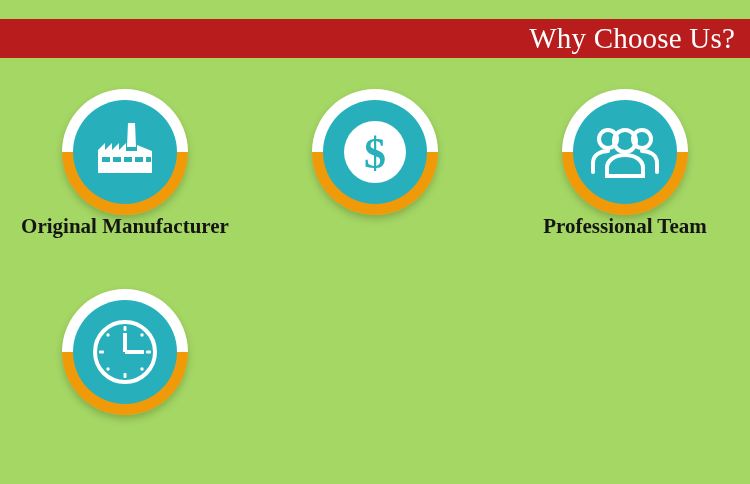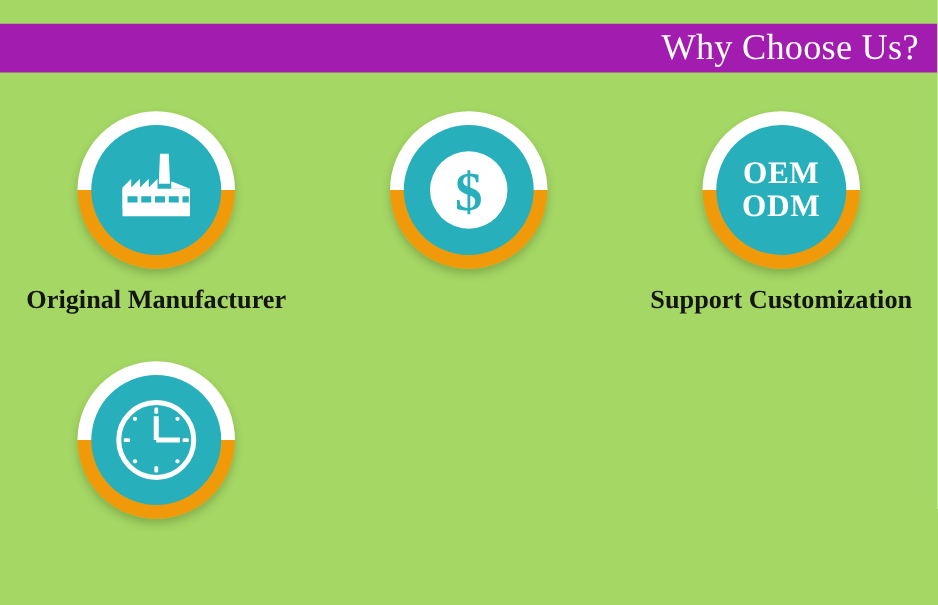--- a/index.html
+++ b/index.html
@@ -20,21 +20,21 @@
     overflow: hidden;
   }
 
   
   #header-bar {
     position: absolute;
     left: 0;
     top: 19px;
     width: 750px;
     height: 39px;
-    background: #a21caf;
+    background: #b91c1c;
     display: flex;
     align-items: center;
     justify-content: flex-end;
   }
   #header-title {
     color: #ffffff;
     font-family: "Liberation Serif", serif;
     font-size: 29px;
     font-weight: 400;
     letter-spacing: 0.2px;
@@ -100,21 +100,20 @@
     line-height: 1.08;
     text-align: center;
     letter-spacing: 0.5px;
   }
   .oem-text .line2 {
     display: block;
   }
 
   
   .feature-label {
-    margin-top: 13px;
     color: #151515;
     font-family: "Liberation Serif", serif;
     font-size: 21px;
     font-weight: 700;
     line-height: 1.1;
     text-align: center;
     white-space: nowrap;
   }
 </style>
 </head>
@@ -165,32 +164,43 @@
           <span>
             <svg width="66" height="66" viewBox="0 0 66 66" aria-hidden="true">
               <circle cx="33" cy="33" r="31" fill="#ffffff"></circle>
               <text x="33" y="49" text-anchor="middle" font-family="Liberation Serif, serif" font-size="44" font-weight="700" fill="#27b0bb">$</text>
             </svg>
           </span>
         </div>
       </div>
     </div>
 
-    <div class="feature">
-      <div class="badge">
-        <div class="badge-inner">
-          <div class="oem-text">
-            <span class="line1">OEM</span>
-            <span class="line2">ODM</span>
-          </div>
-        </div>
-      </div>
-      <div class="feature-label">Support Customization</div>
-    </div>
-
+
+    <div class="feature">
+      <div class="badge">
+        <div class="badge-inner">
+          <span>
+            <svg width="72" height="58" viewBox="0 0 72 58" aria-hidden="true">
+              <g fill="none" stroke="#ffffff" stroke-width="4" stroke-linecap="round">
+
+                <circle cx="19" cy="16" r="9"></circle>
+                <path d="M4 49 L4 40 C4 32 11 28 19 28"></path>
+
+                <circle cx="53" cy="16" r="9"></circle>
+                <path d="M68 49 L68 40 C68 32 61 28 53 28"></path>
+
+                <circle cx="36" cy="18" r="11"></circle>
+                <path d="M18 53 L18 45 C18 37 26 32 36 32 C46 32 54 37 54 45 L54 53 Z"></path>
+              </g>
+            </svg>
+          </span>
+        </div>
+      </div>
+      <div class="feature-label">Professional Team</div>
+    </div>
 
     <div class="feature">
       <div class="badge">
         <div class="badge-inner">
           <span>
             <svg width="70" height="70" viewBox="0 0 70 70" aria-hidden="true">
               <circle cx="35" cy="35" r="30" fill="none" stroke="#ffffff" stroke-width="4"></circle>
 
               <g fill="#ffffff">
                 <rect x="33.5" y="9" width="3" height="5" rx="1"></rect>

